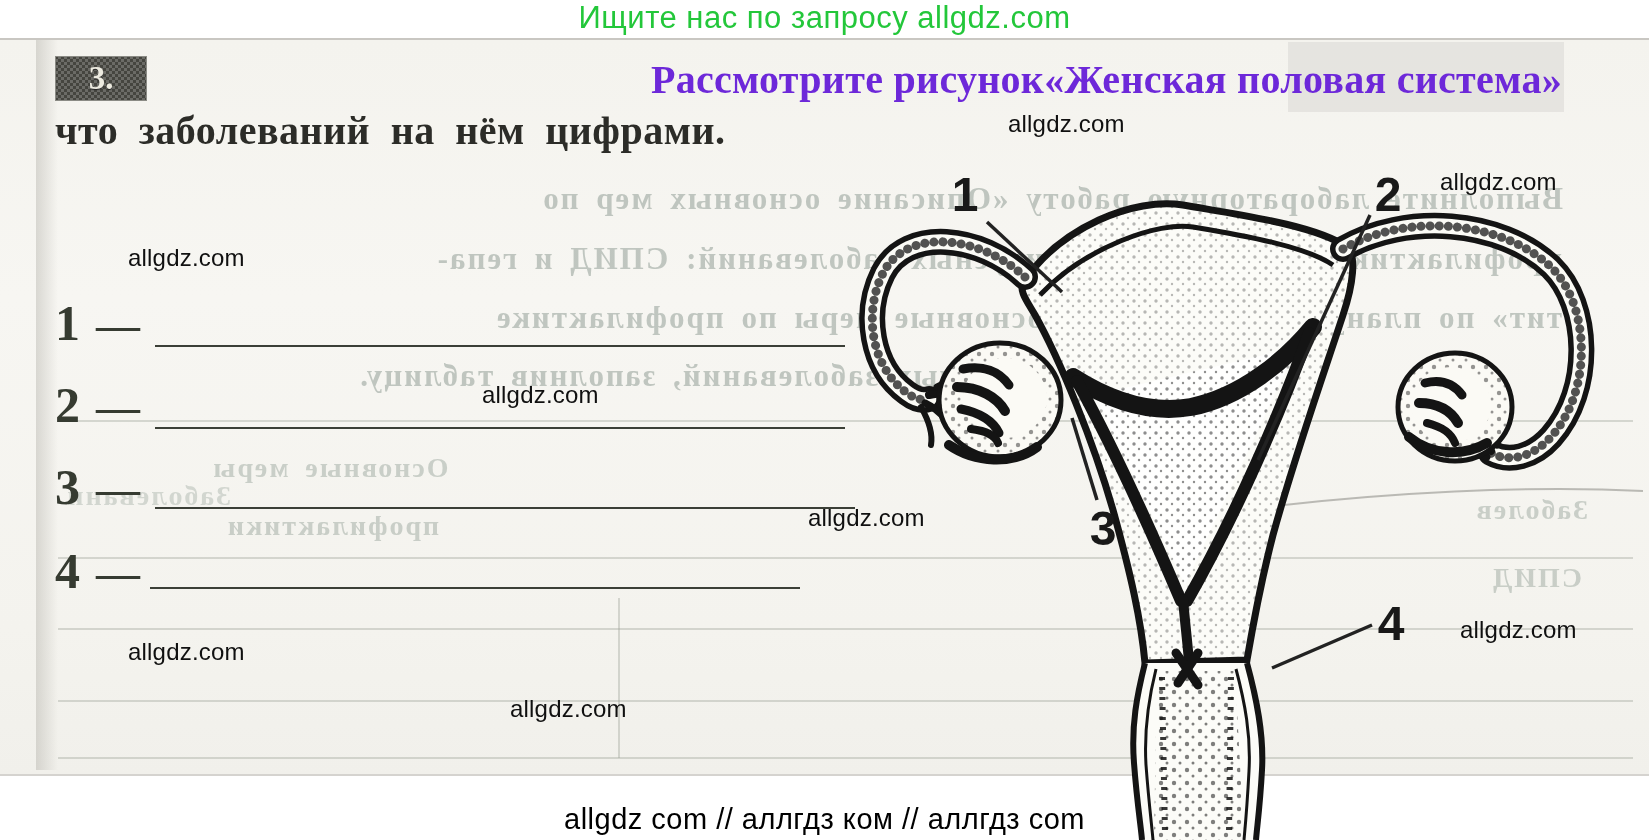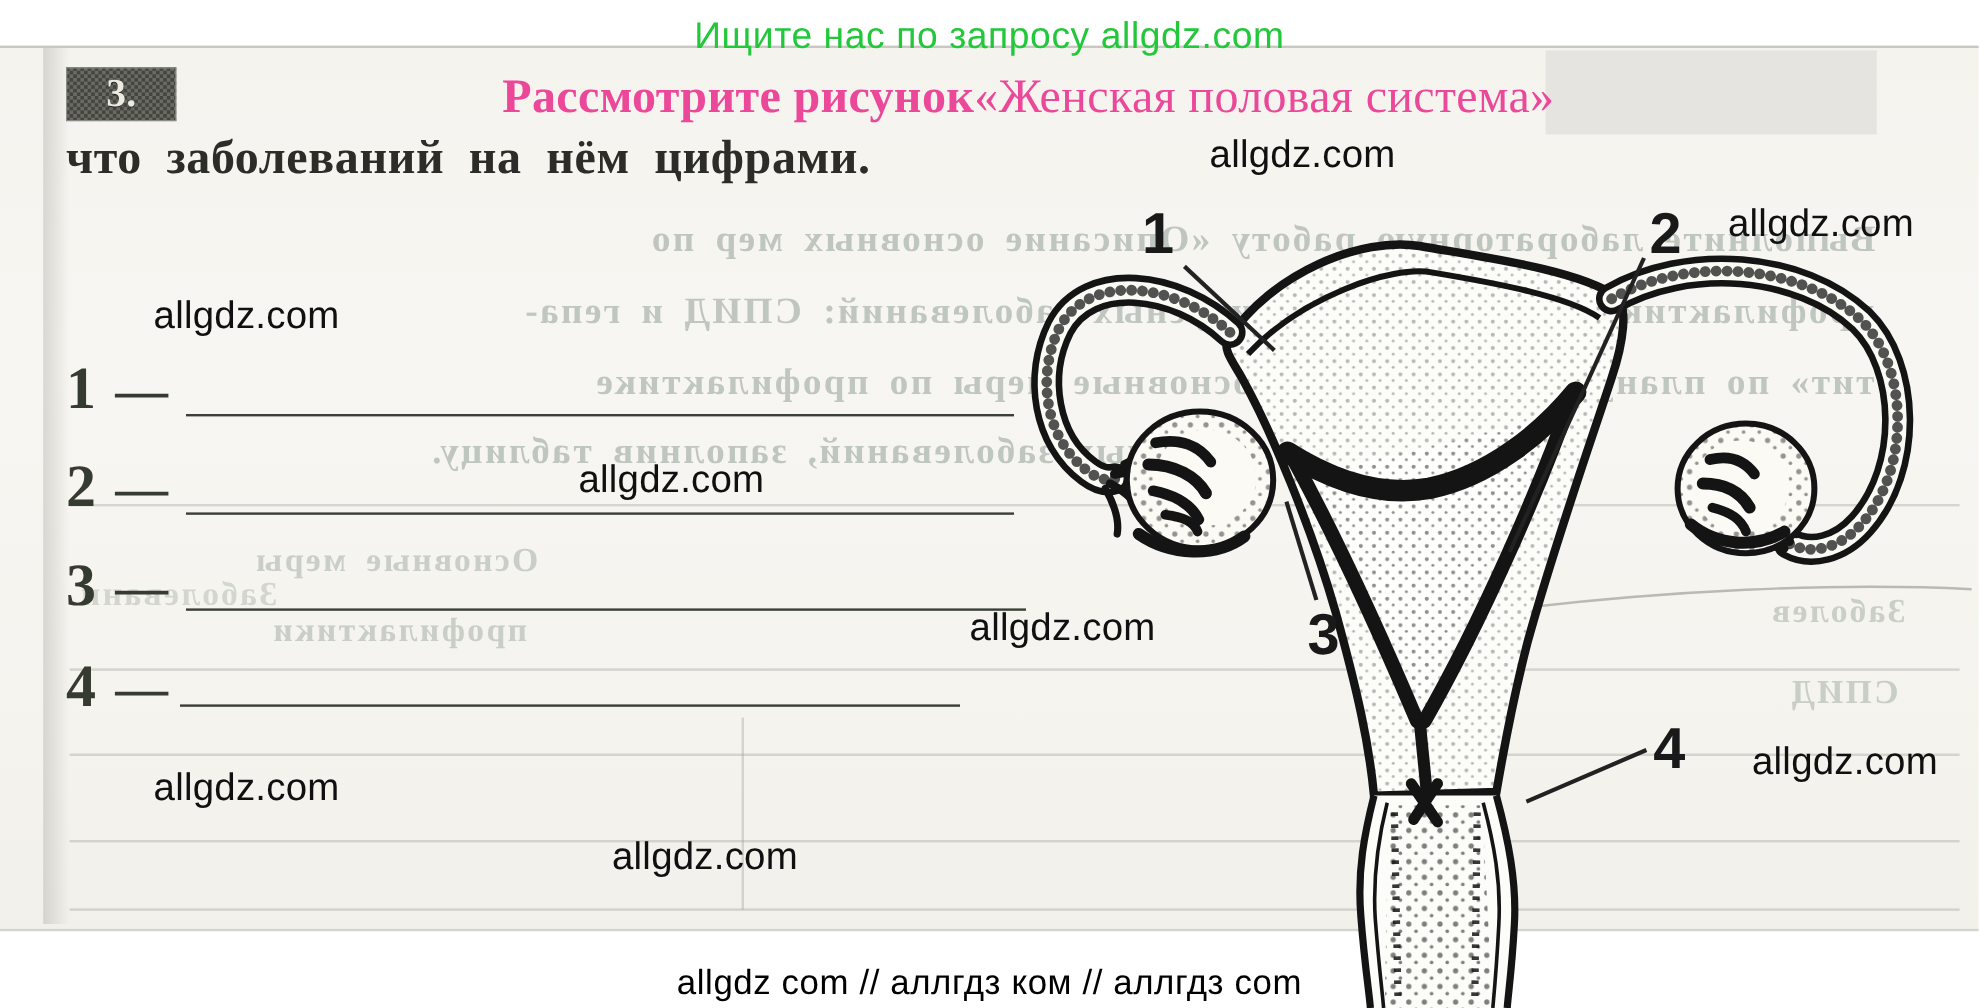--- a/index.html
+++ b/index.html
@@ -19,54 +19,54 @@
   .edge-shade{
     left:36px;top:40px;width:22px;height:730px;
     background:linear-gradient(90deg,rgba(160,158,150,.35),rgba(160,158,150,0));
   }
   .gray-patch{
     left:1288px;top:42px;width:276px;height:70px;
     background:#e0dfdb;opacity:.75;
   }
   
   .promo{
-    left:0;top:12px;width:1649px;text-align:center;
+    left:0;top:0;width:1649px;text-align:center;
     font-size:31px;font-weight:500;letter-spacing:.5px;
   }
   .footer{
     left:0;top:803px;width:1649px;text-align:center;
     font-size:29px;font-weight:500;letter-spacing:.5px;
   }
   
   .task-badge{
     left:55px;top:56px;width:92px;height:45px;
     background:
       repeating-conic-gradient(#6b6b66 0% 25%, #45453f 0% 50%);
     background-size:6px 6px;
     color:#edebe0;font-family:"Liberation Serif",serif;font-weight:bold;
     font-size:33px;display:flex;align-items:center;justify-content:center;
     text-shadow:0 1px 1px #222;
     box-shadow:0 0 0 1px #8b8b85 inset;
   }
   .task-line1{
     left:152px;top:56px;width:1410px;
-    font-family:"Liberation Serif",serif;font-size:40px;color:#ec4899;
+    font-family:"Liberation Serif",serif;font-size:40px;color:#6d28d9;
     font-weight:600;letter-spacing:.3px;
     text-align:justify;text-align-last:justify;white-space:nowrap;
-    display:flex;justify-content:center;
-  }
-  .task-line1 b{font-weight:400;}
+    display:flex;justify-content:flex-end;
+  }
+  .task-line1 b{font-weight:700;}
   .task-line2{
     left:55px;top:107px;
     font-family:"Liberation Serif",serif;font-size:40px;color:#2c2c28;
     font-weight:600;letter-spacing:.5px;word-spacing:10px;
   }
   
   .wm{
-    font-size:32px;color:#101010;letter-spacing:.2px;white-space:nowrap;
+    font-size:24px;color:#101010;letter-spacing:.2px;white-space:nowrap;
   }
   
   .bleed{
     transform:scaleX(-1);
     font-family:"Liberation Serif",serif;font-weight:bold;
     font-size:31px;color:rgba(125,140,130,.45);
     letter-spacing:2px;word-spacing:6px;white-space:nowrap;overflow:hidden;
   }
   .bleed.small{font-size:28px;color:rgba(130,145,135,.38);}
   .bleed-rule{background:rgba(158,163,153,.38);height:2px;}

